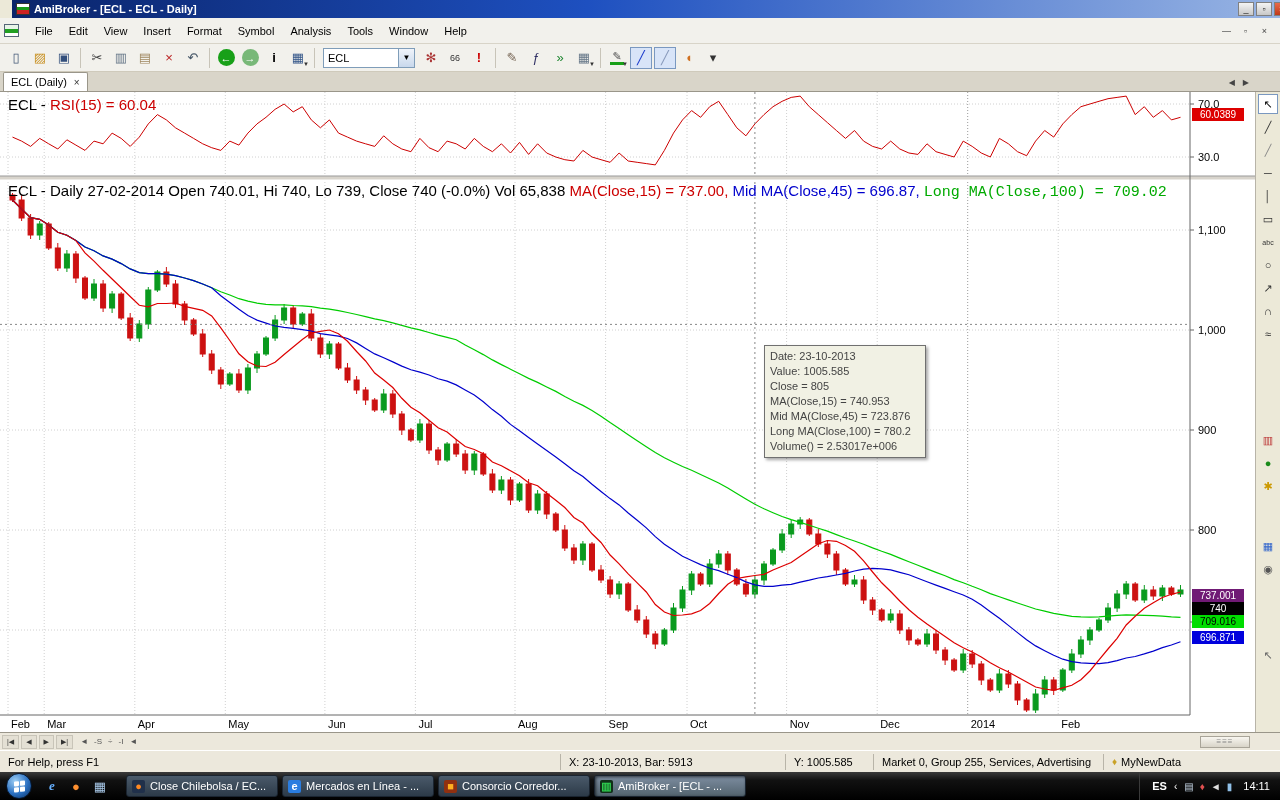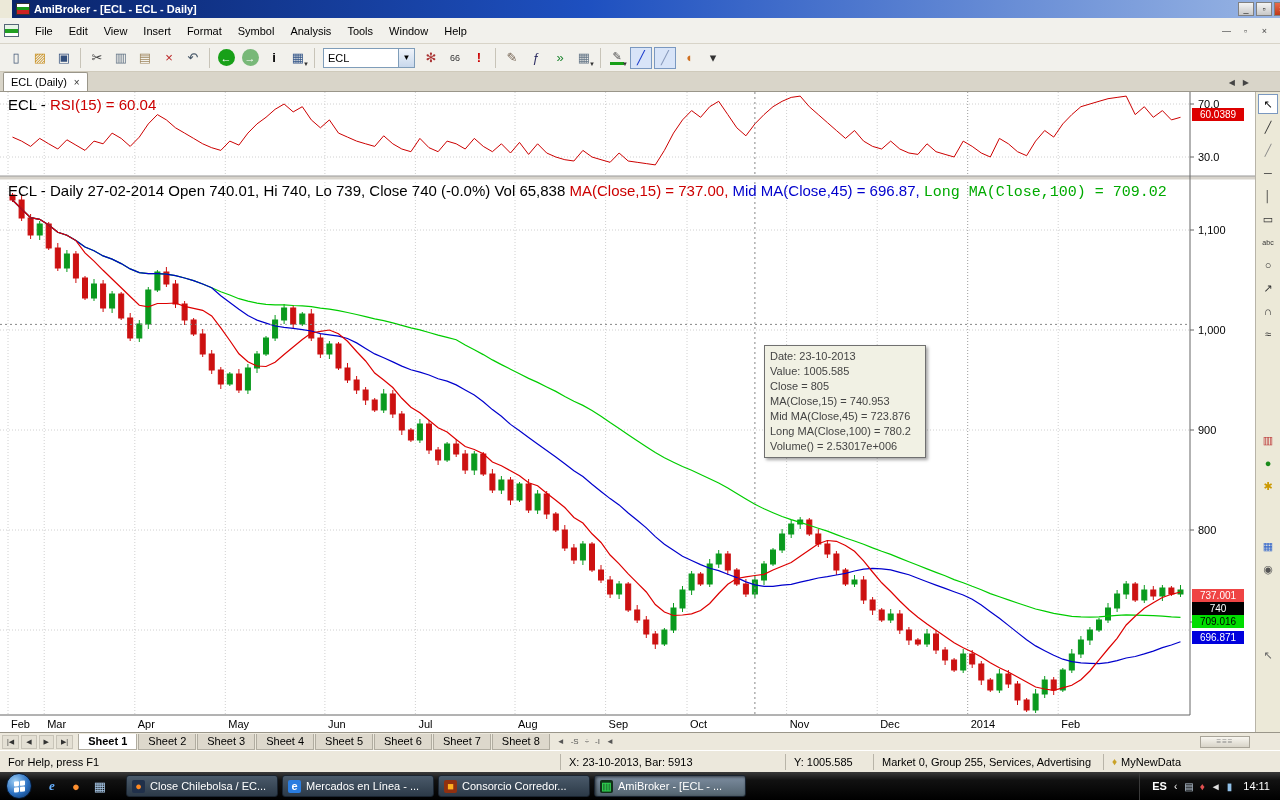--- a/index.html
+++ b/index.html
@@ -599,21 +599,21 @@
       <div>Value: 1005.585</div>
       <div>Close = 805</div>
       <div>MA(Close,15) = 740.953</div>
       <div>Mid MA(Close,45) = 723.876</div>
       <div>Long MA(Close,100) = 780.2</div>
       <div>Volume() = 2.53017e+006</div>
     </div>
   <div id="badges">
       <div class="axis-badge" style="top: 16px; background: rgb(221, 0, 0); color: rgb(255, 255, 255);">60.0389</div>
       <div class="axis-badge" style="top: 510px; background: rgb(0, 0, 0); color: rgb(255, 255, 255);">740</div>
-      <div class="axis-badge" style="top: 497px; background: #ef4444; color: rgb(255, 255, 255);">737.001</div>
+      <div class="axis-badge" style="top: 497px; background: #701a75; color: rgb(255, 255, 255);">737.001</div>
       <div class="axis-badge" style="top: 523px; background: rgb(0, 221, 0); color: rgb(0, 0, 0);">709.016</div>
       <div class="axis-badge" style="top: 539px; background: rgb(0, 0, 221); color: rgb(255, 255, 255);">696.871</div>
     </div>
   <div class="right-tools" id="right-tools">
       <div class="rtool pressed" style="color: rgb(0, 0, 0);">↖</div>
       <div class="rtool" style="color: rgb(51, 51, 51);">╱</div>
       <div class="rtool" style="color: rgb(136, 136, 136);">╱</div>
       <div class="rtool" style="color: rgb(51, 51, 51);">─</div>
       <div class="rtool" style="color: rgb(51, 51, 51);">│</div>
       <div class="rtool" style="color: rgb(51, 51, 51);">▭</div>
@@ -631,30 +631,20 @@
     </div>
 </div>
 
 <div class="sheetbar">
   <span id="sheet-nav" style="display:flex">
       <span class="snav">|◀</span>
       <span class="snav">◀</span>
       <span class="snav">▶</span>
       <span class="snav">▶|</span>
     </span>
-  <span id="sheet-tabs" style="display:flex;margin-left:4px">
-      <span class="sheet-tab active">Sheet 1</span>
-      <span class="sheet-tab">Sheet 2</span>
-      <span class="sheet-tab">Sheet 3</span>
-      <span class="sheet-tab">Sheet 4</span>
-      <span class="sheet-tab">Sheet 5</span>
-      <span class="sheet-tab">Sheet 6</span>
-      <span class="sheet-tab">Sheet 7</span>
-      <span class="sheet-tab">Sheet 8</span>
-    </span>
   <span id="sheet-extra" style="display:flex;margin-left:4px">
       <span class="sextra">◄</span>
       <span class="sextra">-S</span>
       <span class="sextra">÷</span>
       <span class="sextra">-I</span>
       <span class="sextra">◄</span>
     </span>
   <span class="sheet-scroll">≡≡≡</span>
 </div>
 

